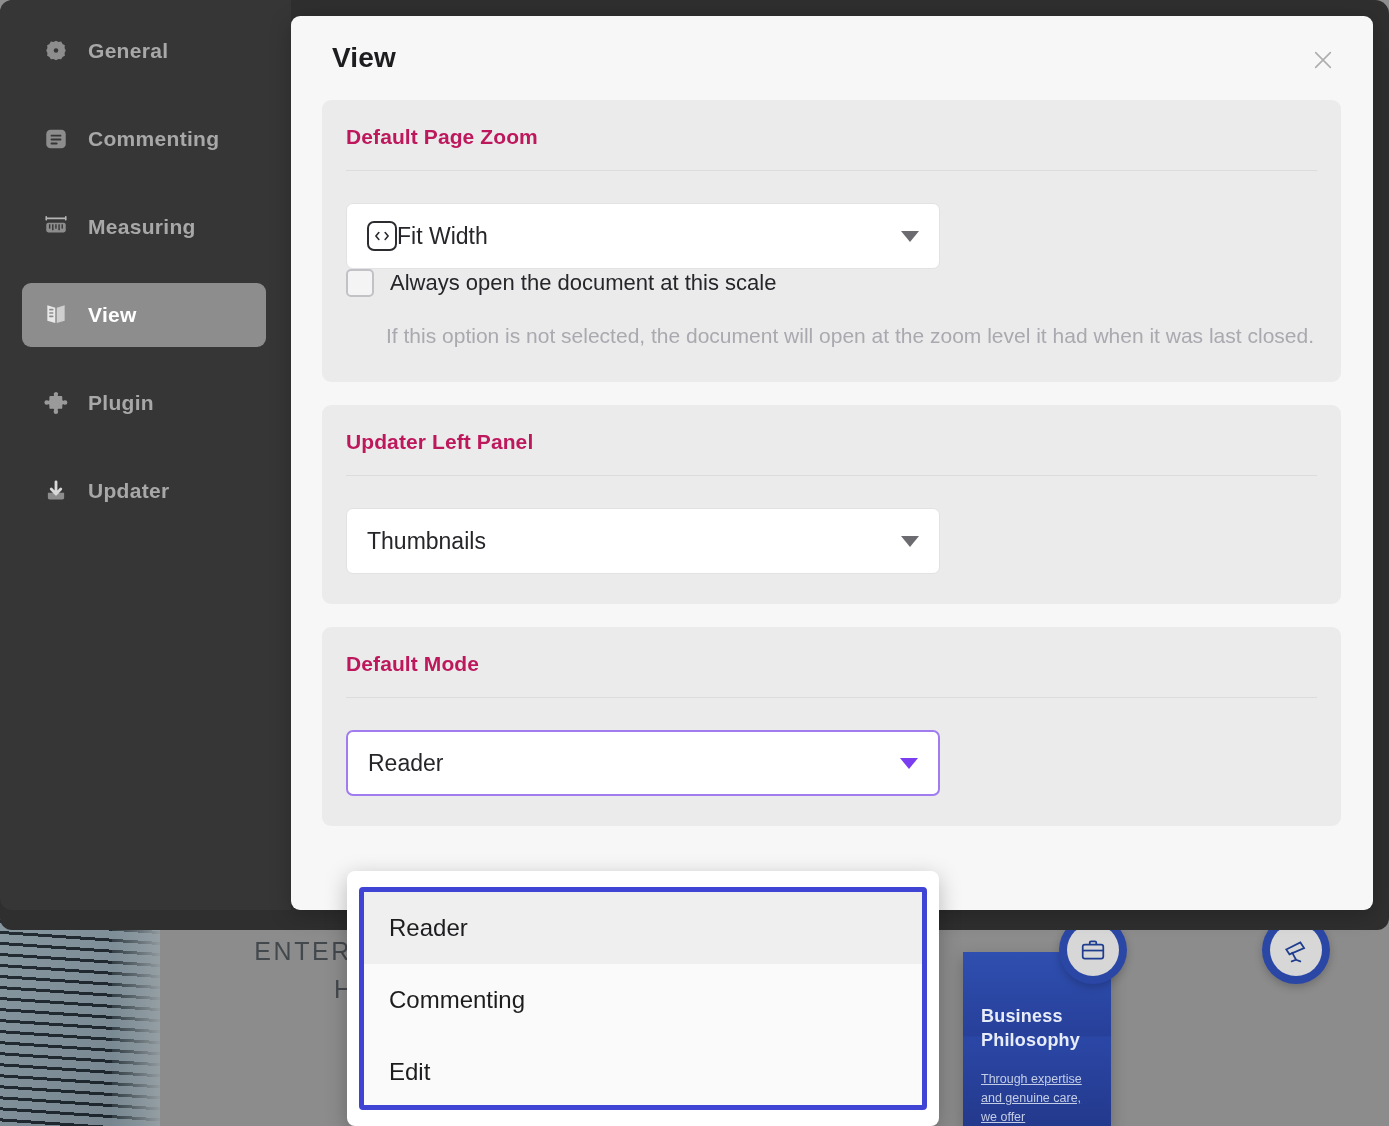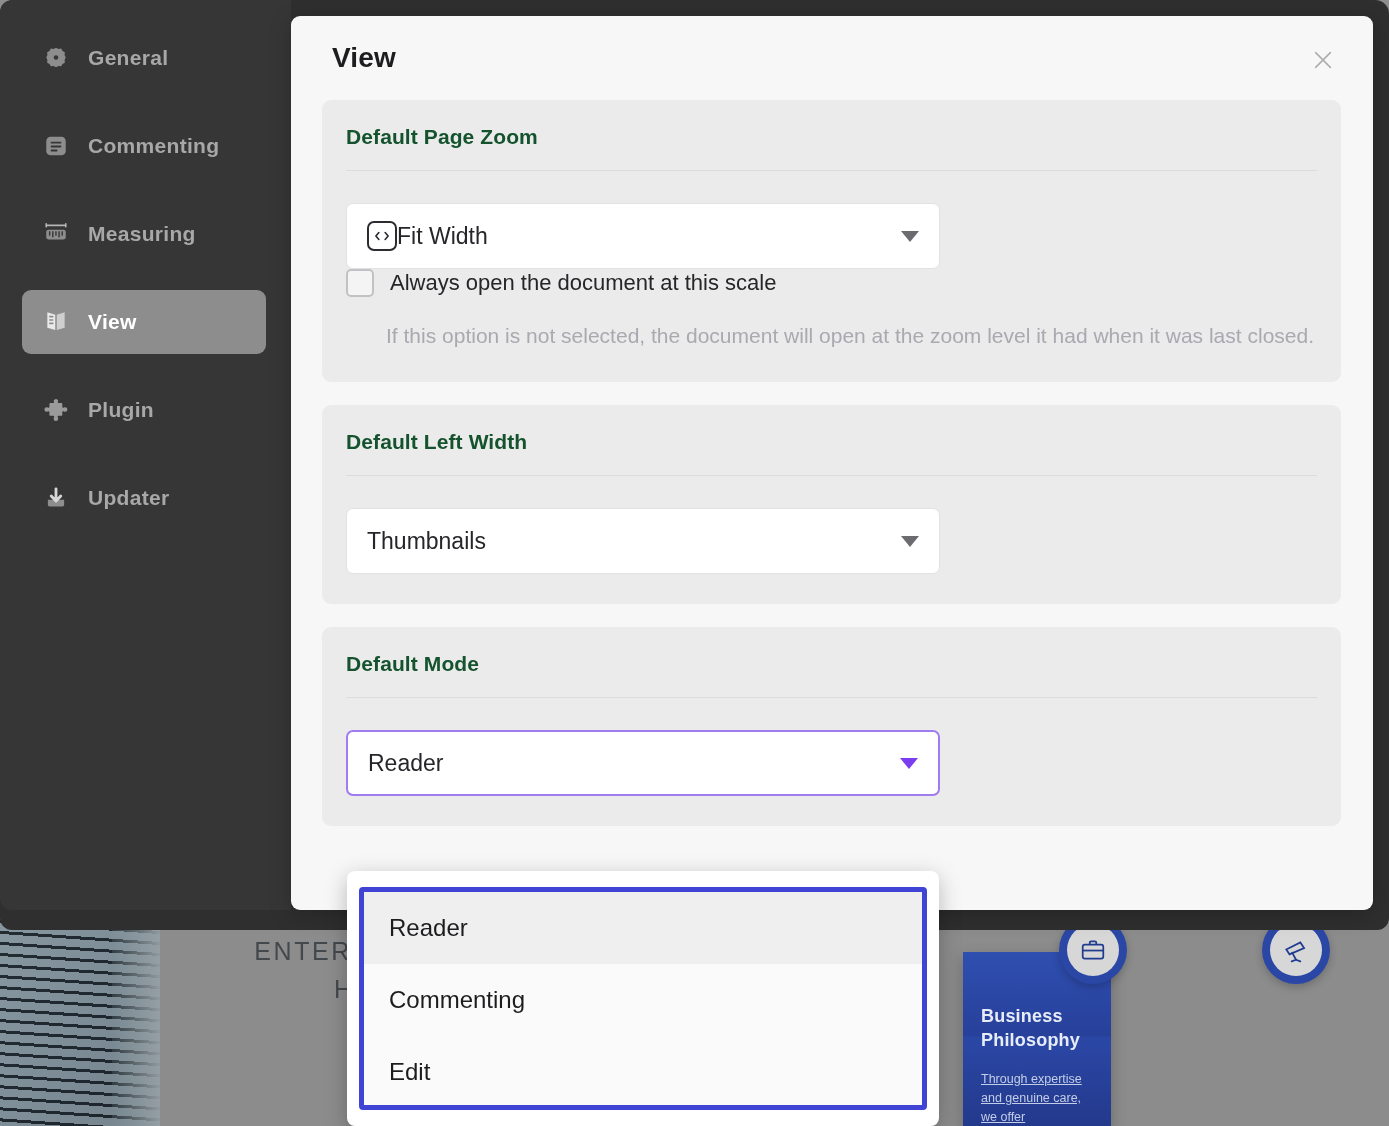--- a/index.html
+++ b/index.html
@@ -106,21 +106,21 @@
     border-radius: 14px 14px 12px 12px;
   }
 
   
   .sidebar {
     position: absolute;
     left: 0; top: 0;
     width: 291px; height: 910px;
     background: #363636;
     border-radius: 12px 0 0 12px;
-    padding-top: 26px;
+    padding-top: 19px;
   }
   .side-item {
     display: flex;
     align-items: center;
     gap: 18px;
     height: 64px;
     margin: 0 25px 24px 22px;
     padding-left: 20px;
     border-radius: 9px;
     color: #a8a8a8;
@@ -177,21 +177,21 @@
 
   .section {
     background: #ebebec;
     border-radius: 9px;
     margin-bottom: 23px;
     padding: 0 24px 30px 24px;
   }
   .section-title {
     font-size: 21px;
     font-weight: bold;
-    color: #14532d;
+    color: #be185d;
     padding: 25px 0 21px 0;
     border-bottom: 1px solid #dcdcde;
     letter-spacing: .1px;
   }
 
   .select {
     position: relative;
     width: 594px;
     height: 66px;
     margin-top: 32px;
@@ -427,21 +427,21 @@
 
         <div class="checkrow">
           <span class="checkbox"></span>
           <span class="checkrow-label">Always open the document at this scale</span>
         </div>
 
         <p class="hint">If this option is not selected, the document will open at the zoom level it had when it was last closed.</p>
       </div>
 
       <div class="section">
-        <div class="section-title">Default Left Width</div>
+        <div class="section-title">Updater Left Panel</div>
         <div class="select">
           <span class="select-value">Thumbnails</span>
           <span class="select-arrow"></span>
         </div>
       </div>
 
       <div class="section">
         <div class="section-title">Default Mode</div>
         <div class="select focused">
           <span class="select-value">Reader</span>

